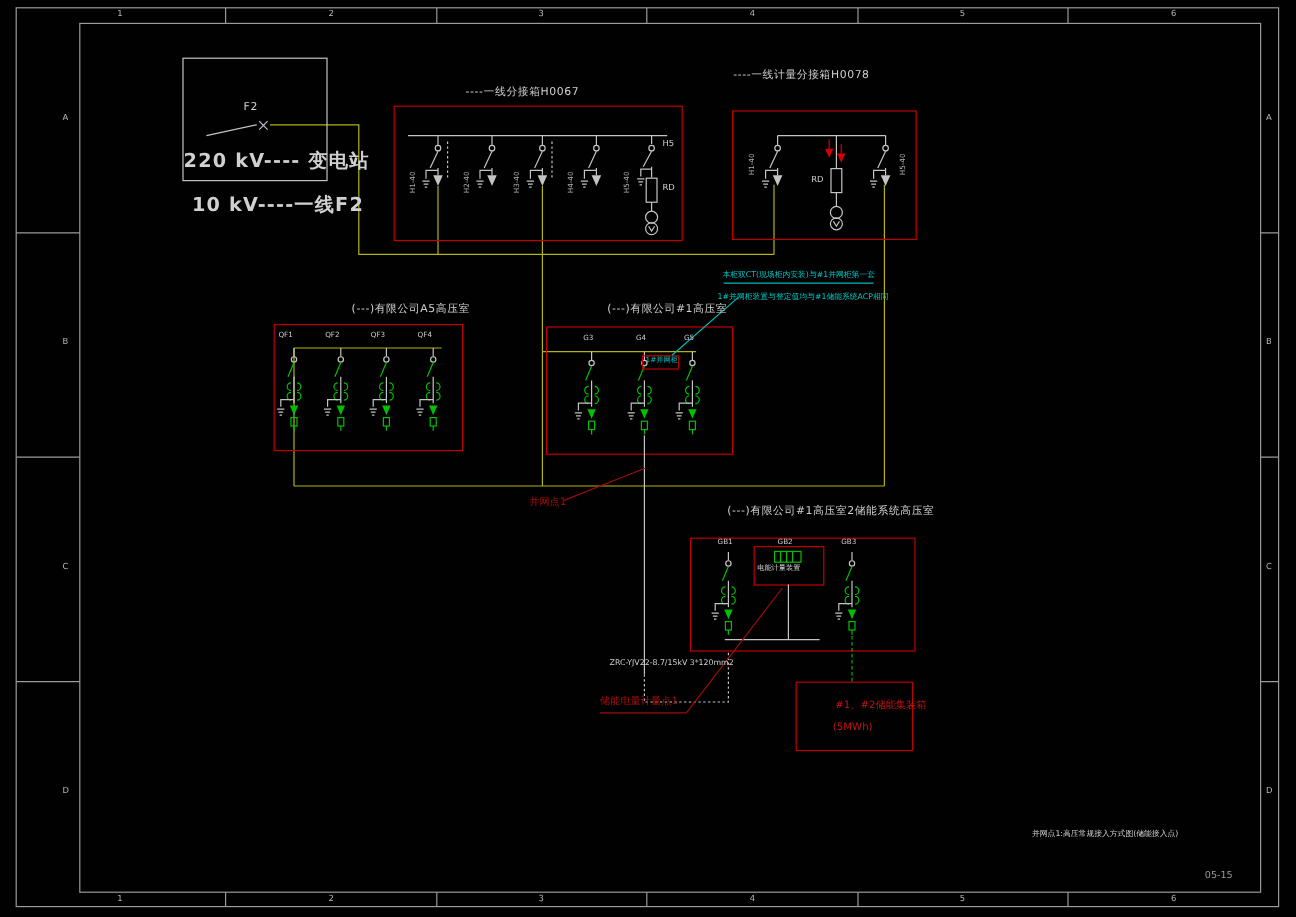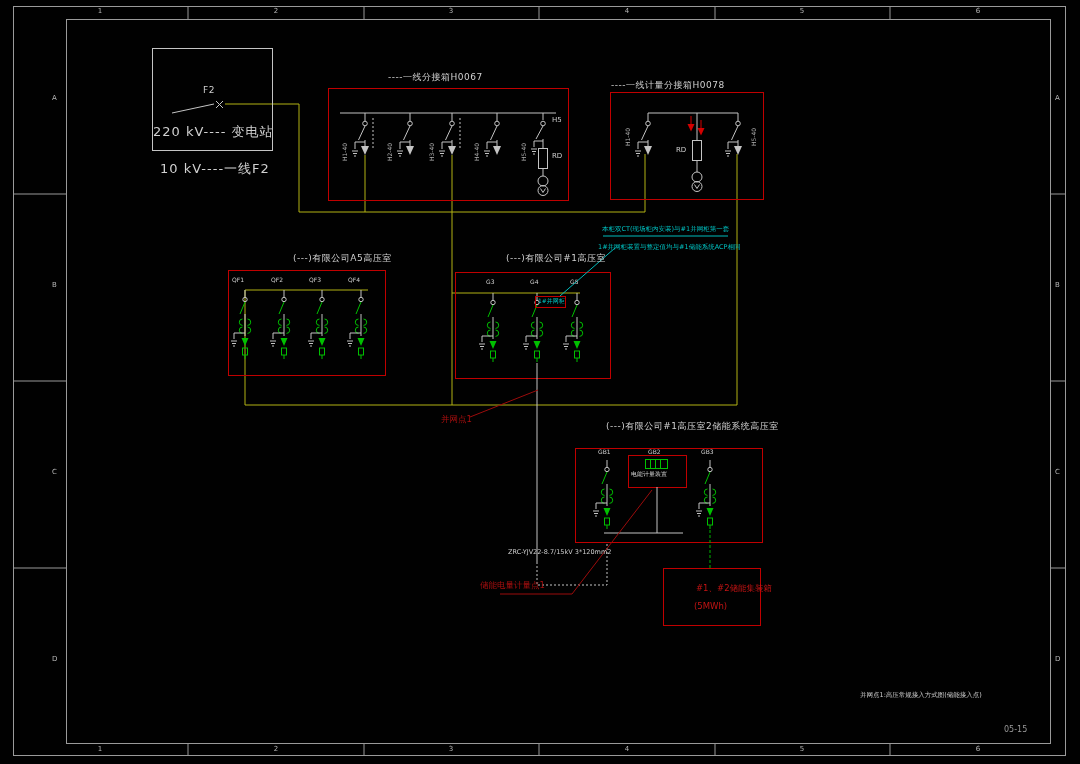--- a/index.html
+++ b/index.html
@@ -13,21 +13,21 @@
   .g{stroke:#00c000;fill:none;stroke-width:1;}
   .gf{fill:#00c000;stroke:none;}
   .gd{stroke:#00b400;fill:none;stroke-width:1;stroke-dasharray:3 2;}
   .y{stroke:#b3b314;fill:none;stroke-width:1;}
   .r{stroke:#c00000;fill:none;stroke-width:1;}
   .rs{stroke:#d40000;fill:none;stroke-width:1;}
   .rf{fill:#d40000;stroke:none;}
   .rl{stroke:#9c0c0c;fill:none;stroke-width:1;}
   .cl{stroke:#00bcbc;fill:none;stroke-width:1;}
   .t{position:absolute;color:#d0d0d0;white-space:nowrap;line-height:1.15;}
-  .s10{font-size:13px;letter-spacing:1px;}
+  .s10{font-size:16px;letter-spacing:1px;font-weight:bold;}
   .s9{font-size:9px;letter-spacing:0.5px;}
   .s85{font-size:8.5px;}
   .s8{font-size:8px;}
   .s7{font-size:7px;}
   .s65{font-size:6.5px;}
   .s6{font-size:6px;}
   .red{color:#a80f0f;}
   .red2{color:#c41414;margin-left:26px;}
   .cyan{color:#00c4c4;}
   .gray{color:#9a9a9a;}
@@ -212,21 +212,21 @@
 
   <div class="t s9" style="left:388px;top:72px;">----一线分接箱H0067</div>
   <div class="vlabel" style="left:344px;top:152px;">H1-40</div>
   <div class="vlabel" style="left:389px;top:152px;">H2-40</div>
   <div class="vlabel" style="left:431px;top:152px;">H3-40</div>
   <div class="vlabel" style="left:476px;top:152px;">H4-40</div>
   <div class="vlabel" style="left:523px;top:152px;">H5-40</div>
   <div class="t s7" style="left:552px;top:116px;">H5</div>
   <div class="t s7" style="left:552px;top:152px;">RD</div>
 
-  <div class="t s9" style="left:611px;top:80px;">----一线计量分接箱H0078</div>
+  <div class="t s9" style="left:611px;top:58px;">----一线计量分接箱H0078</div>
   <div class="vlabel" style="left:627px;top:137px;">H1-40</div>
   <div class="vlabel" style="left:753px;top:137px;">H5-40</div>
   <div class="t s7" style="left:676px;top:146px;">RD</div>
 
   <div class="t s9" style="left:277px;top:253px;margin-left:16px;">(---)有限公司A5高压室</div>
   <div class="t s6" style="left:232px;top:277px;">QF1</div>
   <div class="t s6" style="left:271px;top:277px;">QF2</div>
   <div class="t s6" style="left:309px;top:277px;">QF3</div>
   <div class="t s6" style="left:348px;top:277px;">QF4</div>
 
@@ -234,21 +234,21 @@
   <div class="t s6" style="left:486px;top:279px;">G3</div>
   <div class="t s6" style="left:530px;top:279px;">G4</div>
   <div class="t s6" style="left:570px;top:279px;">G5</div>
   <div class="t s6 cyan" style="left:538px;top:298px;">1#并网柜</div>
 
   <div class="t s65 cyan" style="left:602px;top:226px;">本柜双CT(现场柜内安装)与#1并网柜第一套</div>
   <div class="t s65 cyan" style="left:598px;top:244px;">1#并网柜装置与整定值均与#1储能系统ACP相同</div>
 
   <div class="t s85 red" style="left:441px;top:415px;text-align:center;">并网点1</div>
   <div class="t s65" style="left:508px;top:549px;">ZRC-YJV22-8.7/15kV 3*120mm2</div>
-  <div class="t s85 red" style="left:480px;top:581px;">储能电量计量点1</div>
+  <div class="t s85 red" style="left:500px;top:581px;">储能电量计量点1</div>
 
   <div class="t s9" style="left:606px;top:421px;">(---)有限公司#1高压室2储能系统高压室</div>
   <div class="t s6" style="left:598px;top:449px;">GB1</div>
   <div class="t s6" style="left:648px;top:449px;">GB2</div>
   <div class="t s6" style="left:701px;top:449px;">GB3</div>
   <div class="t s6" style="left:631px;top:471px;">电能计量装置</div>
 
   <div class="t s85 red2" style="left:670px;top:584px;">#1、#2储能集装箱</div>
   <div class="t s85 red2" style="left:668px;top:602px;">(5MWh)</div>
 

